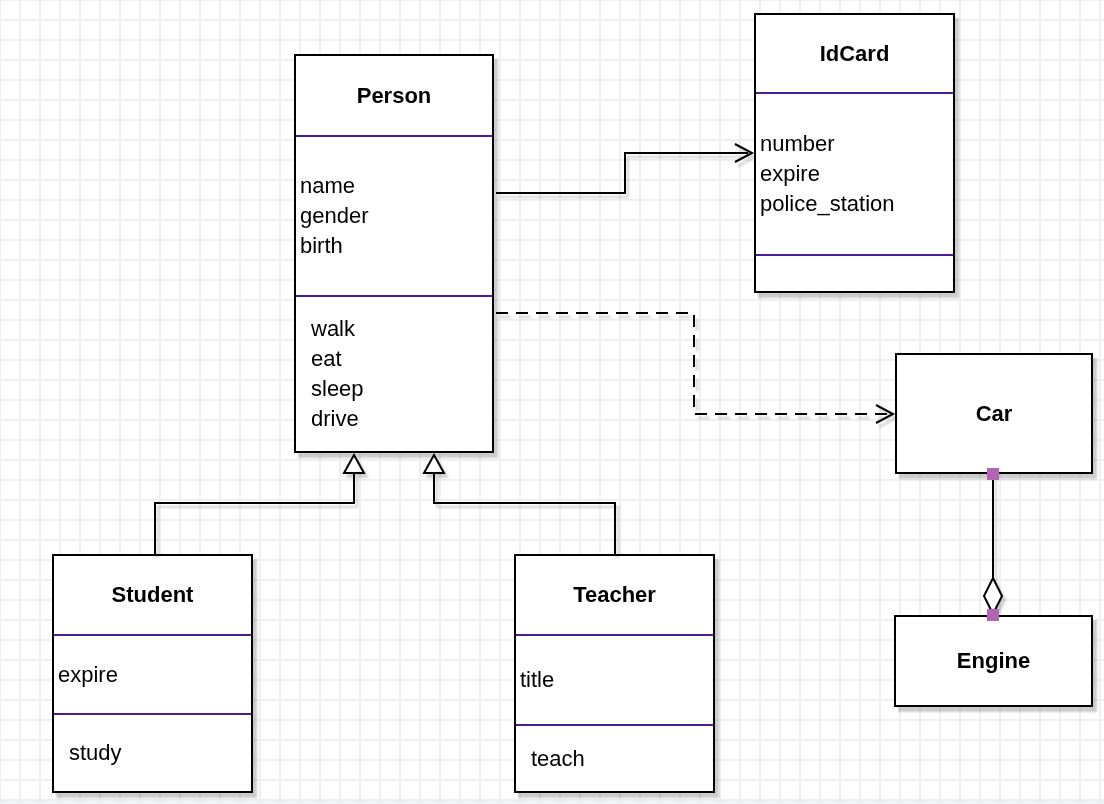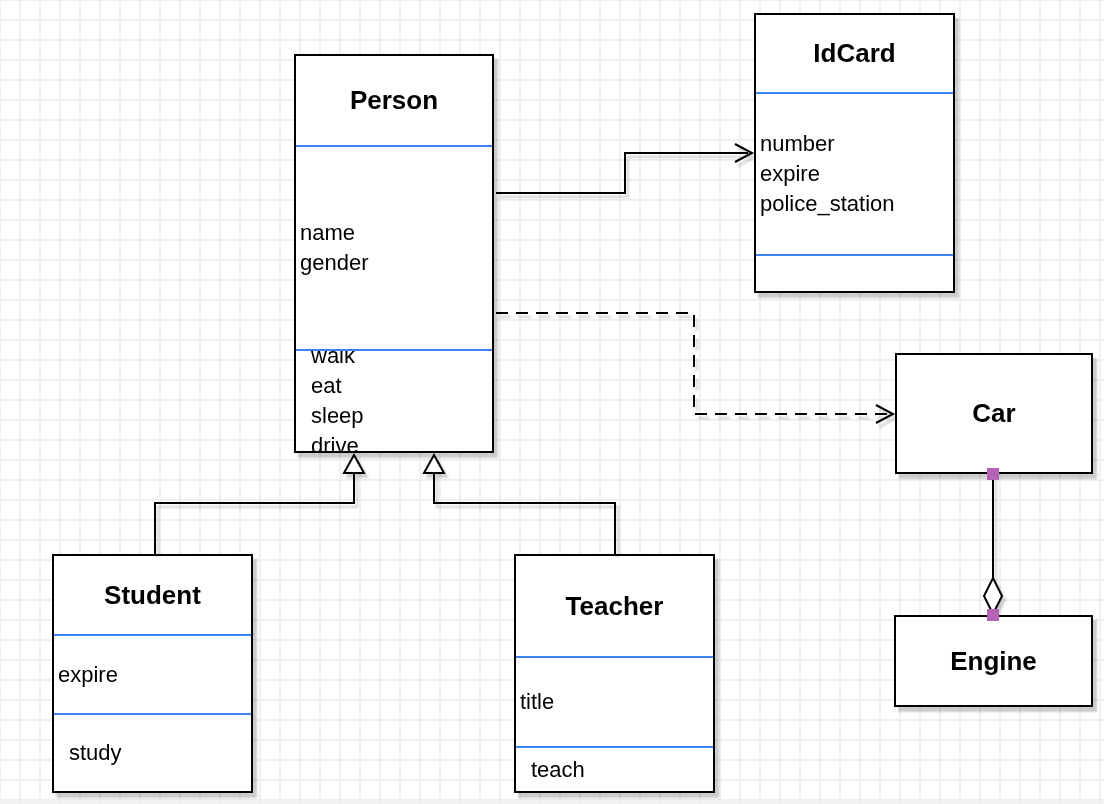--- a/index.html
+++ b/index.html
@@ -23,48 +23,49 @@
   }
   .uml-class {
     position: absolute; box-sizing: border-box;
     background: #ffffff; border: 2px solid #000;
     box-shadow: 4px 5px 2px rgba(0,0,0,0.2);
     display: flex; flex-direction: column;
     color: #000;
   }
   .cls-title {
     display: flex; align-items: center; justify-content: center;
-    font-weight: bold; font-size: 26px; flex: 0 0 auto;
+    font-weight: bold; font-size: 22px; flex: 0 0 auto;
   }
   .cls-title.grow { flex: 1 1 auto; }
   .cls-section {
-    box-sizing: border-box; border-top: 2px solid #3b82f6;
+    box-sizing: border-box; border-top: 2px solid #4c1d95;
     display: flex; flex-direction: column; justify-content: center;
     padding-left: 4px; flex: 0 0 auto; overflow: hidden;
   }
   .cls-section.grow { flex: 1 1 auto; padding-left: 15px; }
   .member { font-size: 22px; line-height: 30px; white-space: nowrap; }
   svg.connectors {
     position: absolute; left: 0; top: 0; width: 1104px; height: 804px;
     pointer-events: none;
   }
   .wire { filter: drop-shadow(3px 4px 1px rgba(0,0,0,0.18)); }
 </style>
 </head>
 <body>
 
 <div class="canvas">
 
   <div class="canvas-bottom-edge"></div>
 
   <div class="uml-class" style="left:294px; top:54px; width:200px; height:399px">
-    <div class="cls-title" style="height:89px">Person</div>
-    <div class="cls-section" style="height:204px">
+    <div class="cls-title" style="height:79px">Person</div>
+    <div class="cls-section" style="height:160px">
       <div class="member">name</div>
       <div class="member">gender</div>
+      <div class="member">birth</div>
     </div>
     <div class="cls-section grow">
       <div class="member">walk</div>
       <div class="member">eat</div>
       <div class="member">sleep</div>
       <div class="member">drive</div>
     </div>
   </div>
 
   <div class="uml-class" style="left:754px; top:13px; width:201px; height:280px">
@@ -89,21 +90,21 @@
     <div class="cls-title" style="height:78px">Student</div>
     <div class="cls-section" style="height:79px">
       <div class="member">expire</div>
     </div>
     <div class="cls-section grow">
       <div class="member">study</div>
     </div>
   </div>
 
   <div class="uml-class" style="left:514px; top:554px; width:201px; height:239px">
-    <div class="cls-title" style="height:100px">Teacher</div>
+    <div class="cls-title" style="height:78px">Teacher</div>
     <div class="cls-section" style="height:90px">
       <div class="member">title</div>
     </div>
     <div class="cls-section grow">
       <div class="member">teach</div>
     </div>
   </div>
 
   <svg class="connectors" viewBox="0 0 1104 804">
     <g class="wire" stroke="#000" stroke-width="2" fill="none">

